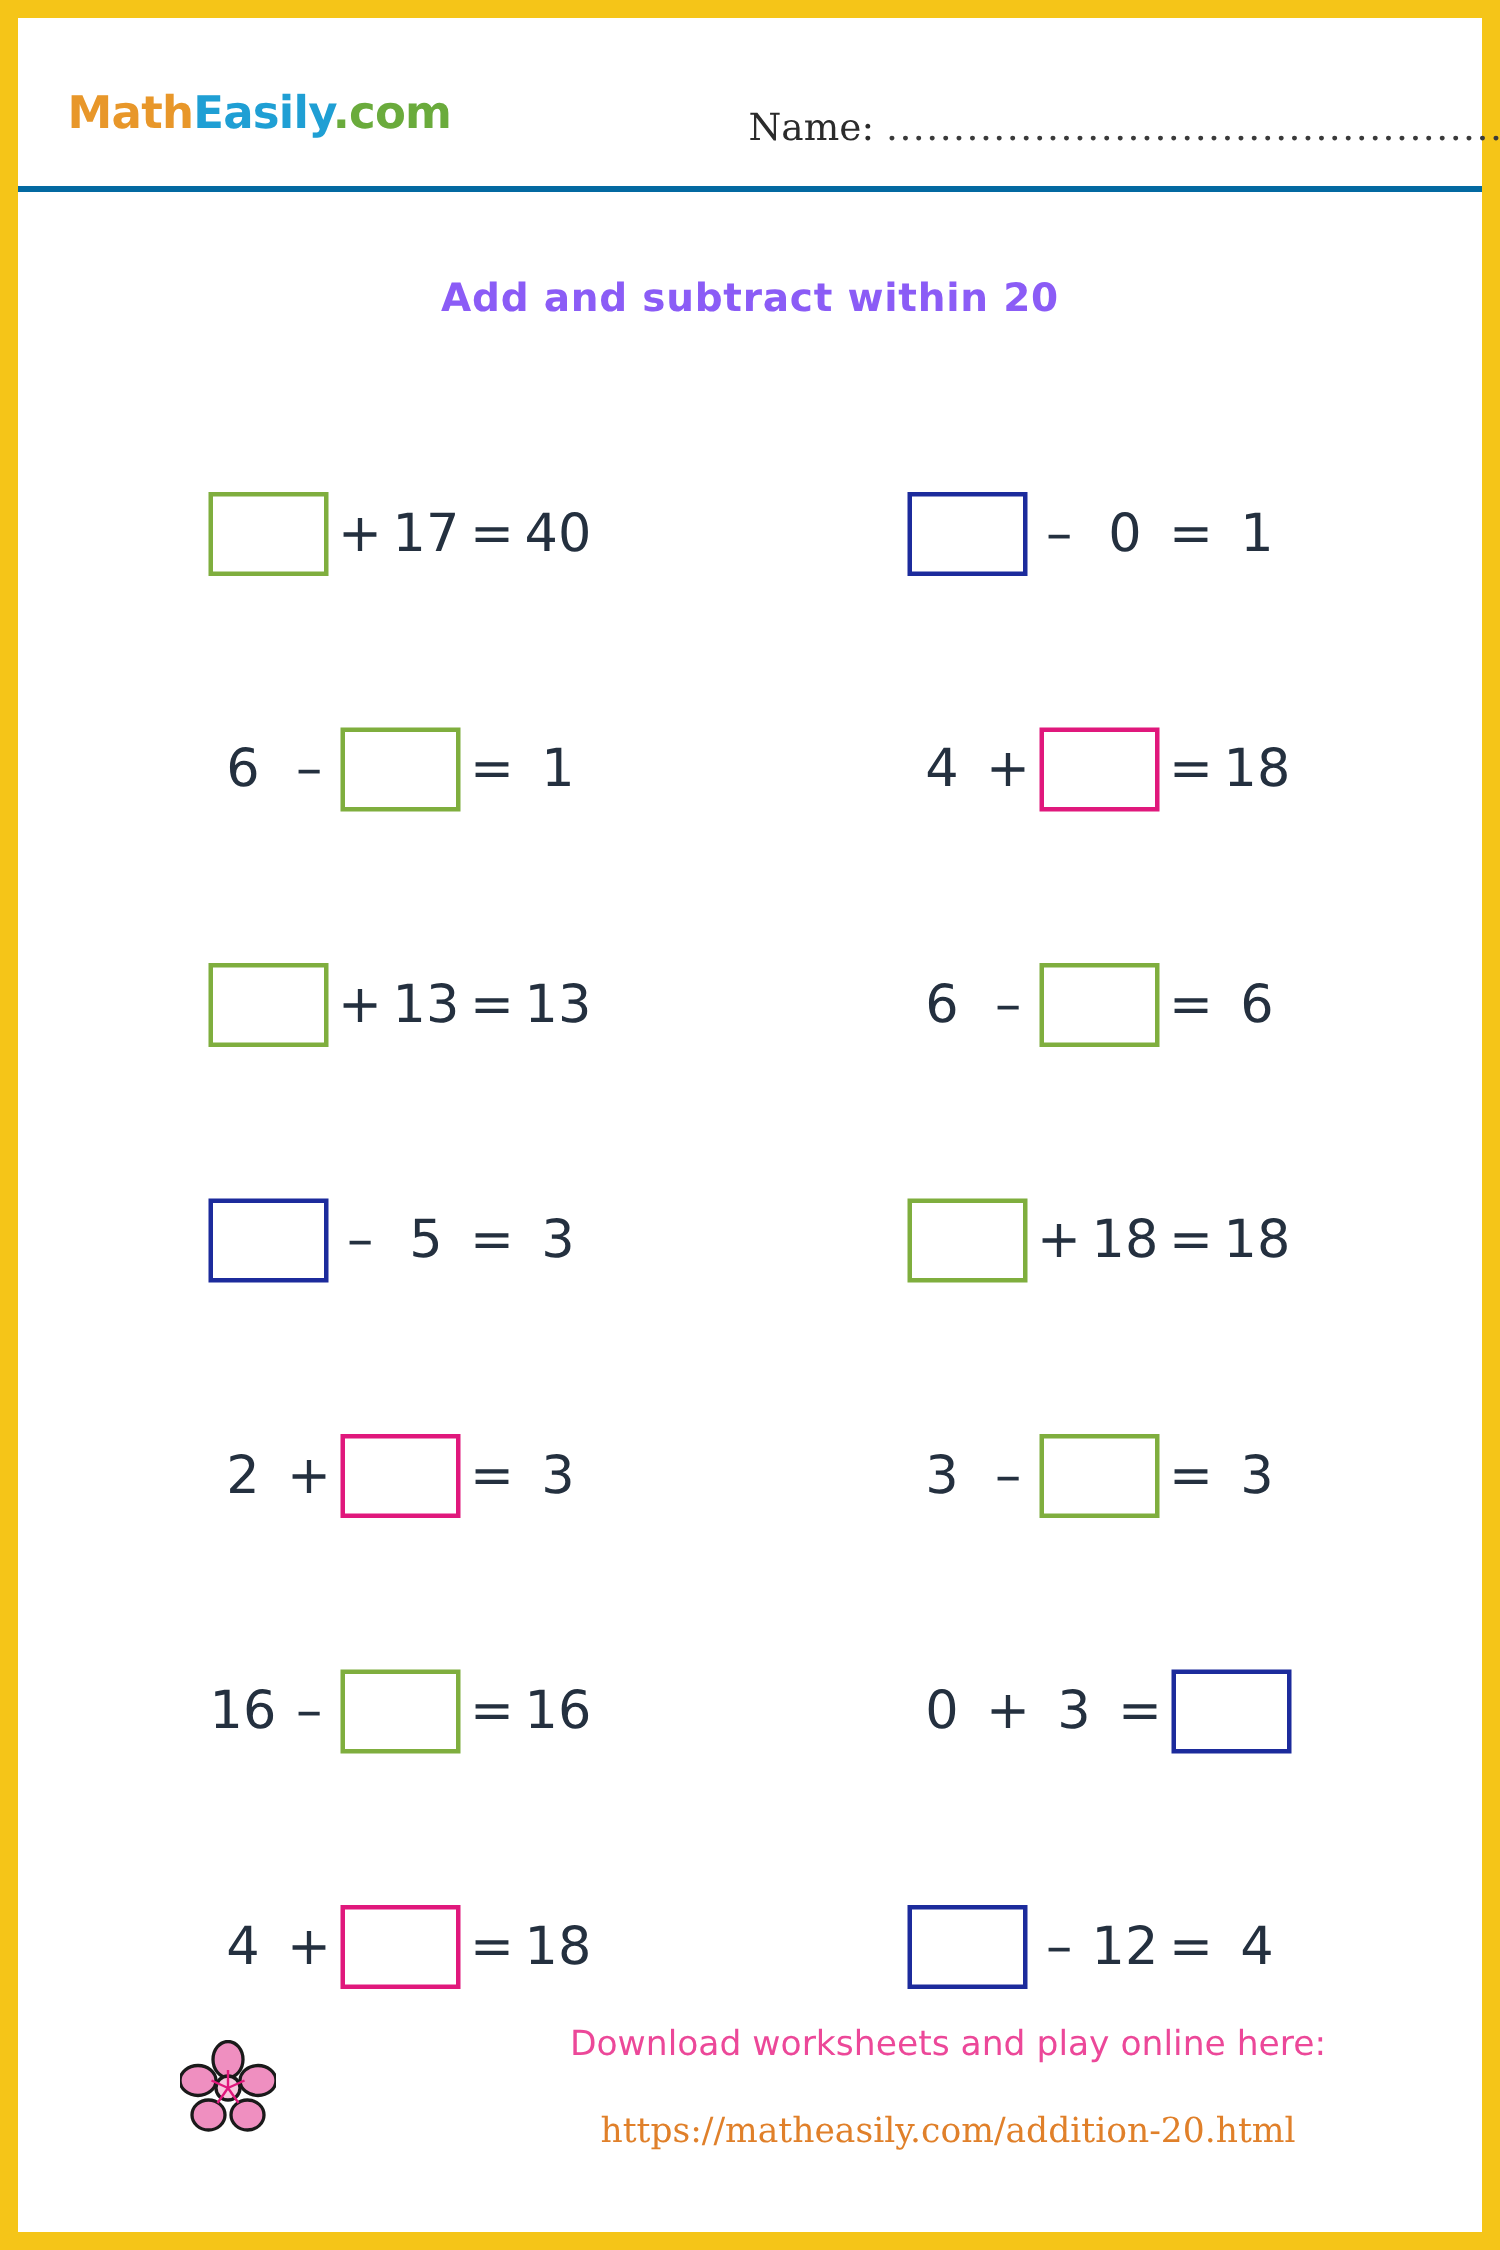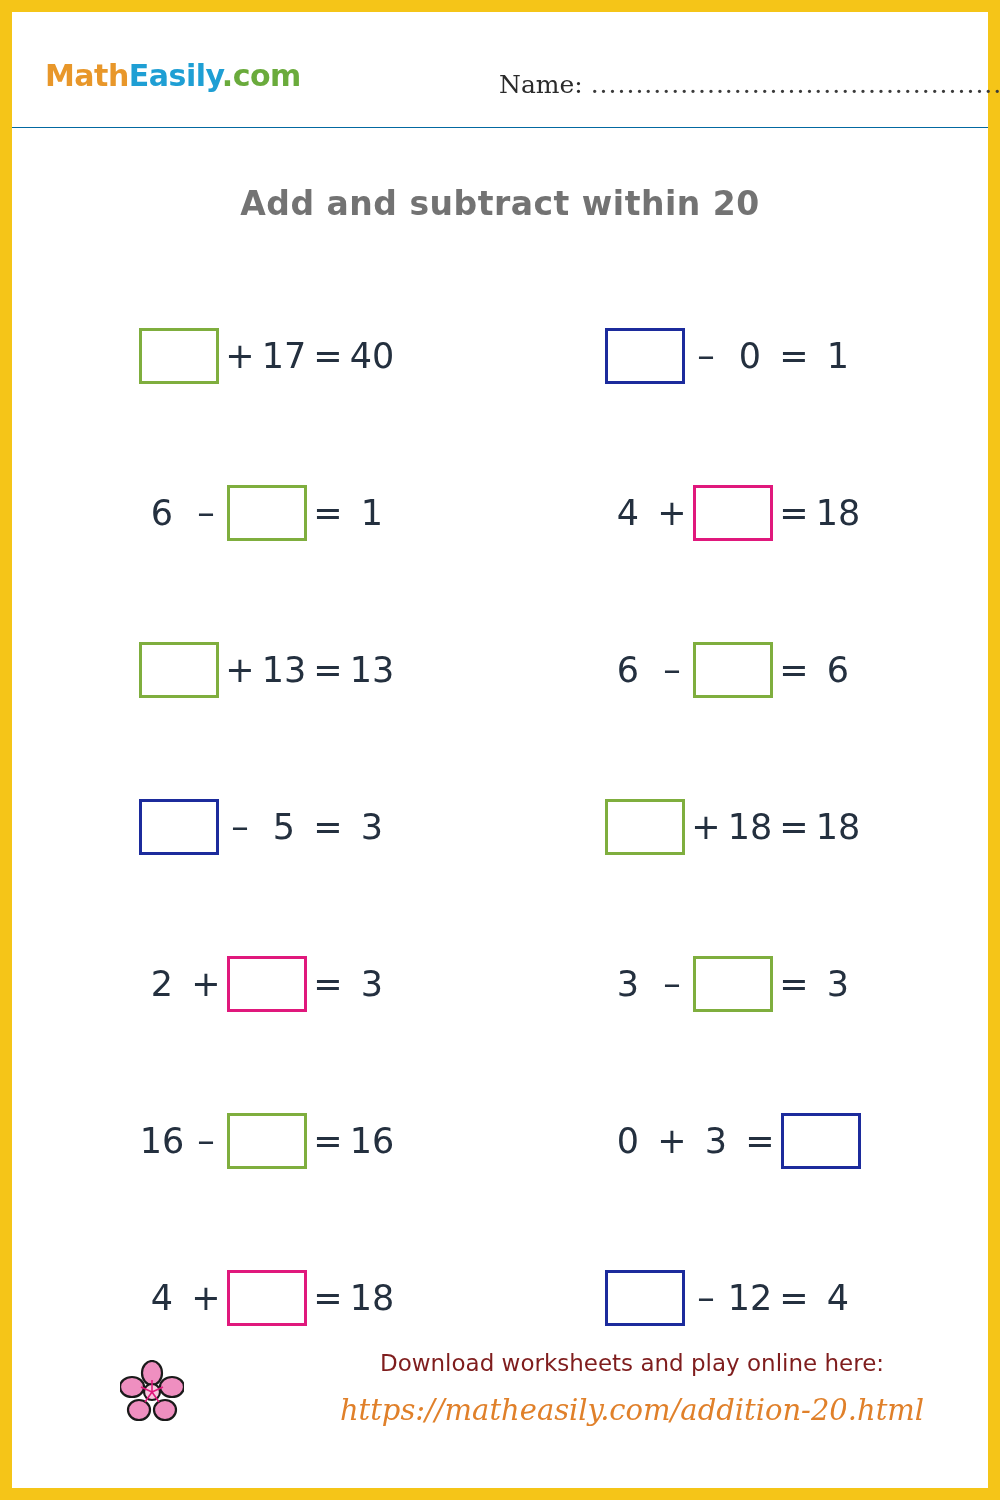--- a/index.html
+++ b/index.html
@@ -20,21 +20,21 @@
     width: 976px;
     height: 1476px;
     background: #ffffff;
     box-sizing: border-box;
   }
 
   
   .header {
     position: relative;
     height: 116px;
-    border-bottom: 1px solid #0369a1;
+    border-bottom: 4px solid #0369a1;
     box-sizing: border-box;
   }
   .logo {
     position: absolute;
     left: 33px;
     top: 46px;
     font-family: "DejaVu Sans", sans-serif;
     font-size: 30px;
     font-weight: bold;
     letter-spacing: -0.5px;
@@ -58,23 +58,23 @@
     color: #3a3a3a;
   }
 
   
   .title {
     position: absolute;
     top: 172px;
     left: 0;
     width: 100%;
     text-align: center;
-    font-size: 33px;
+    font-size: 26px;
     font-weight: bold;
-    color: #737373;
+    color: #8b5cf6;
     font-family: "DejaVu Sans", sans-serif;
     letter-spacing: 0.5px;
   }
 
   
   .problems {
     position: absolute;
     top: 265px;
     left: 22px;
     width: 932px;
@@ -133,31 +133,30 @@
   }
   .footer-text {
     position: absolute;
     left: 300px;
     top: 12px;
     width: 640px;
     text-align: center;
   }
   .footer-line1 {
     font-size: 23px;
-    color: #7f1d1d;
+    color: #ec4899;
     font-family: "DejaVu Sans", sans-serif;
   }
   .footer-link {
     display: block;
-    margin-top: 17px;
-    font-size: 29px;
+    margin-top: 32px;
+    font-size: 23px;
     color: #e0802a;
     font-family: "DejaVu Serif", serif;
     text-decoration: none;
-    font-style: italic;
   }
 </style>
 </head>
 <body>
 
 <div class="page">
 
   <div class="header">
     <div class="logo">
       <span class="math">Math</span><span class="easily">Easily</span><span class="com">.com</span>

